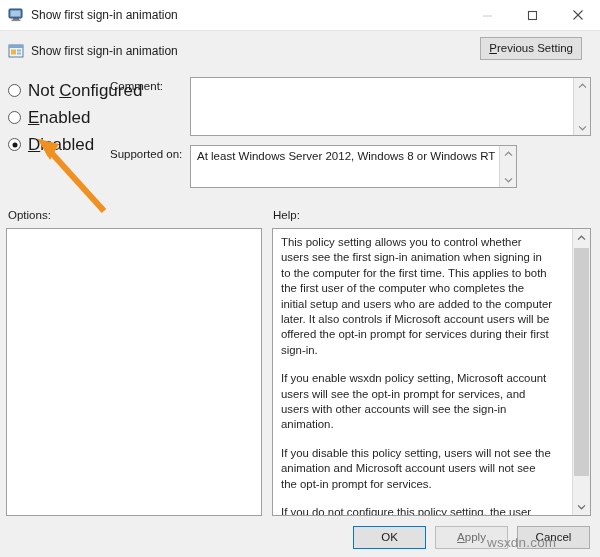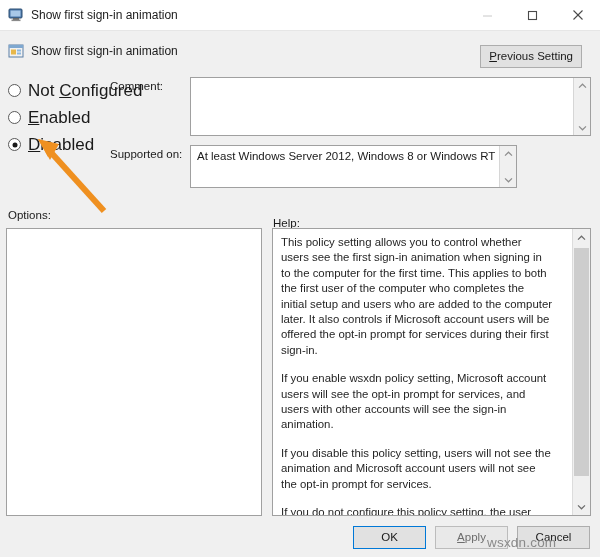--- a/index.html
+++ b/index.html
@@ -73,21 +73,20 @@
     font-size: 12px;
     color: #1b1b1b;
     white-space: nowrap;
   }
   .nav-buttons {
     position: absolute;
     right: 18px;
     top: 2px;
     display: flex;
     gap: 8px;
-    margin-top: 8px;
   }
   .btn {
     font-family: "Liberation Sans", sans-serif;
     font-size: 11.5px;
     color: #1a1a1a;
     background: #e1e1e1;
     border: 1px solid #adadad;
     height: 23px;
     min-width: 96px;
     padding: 0 8px;
@@ -183,21 +182,21 @@
     height: 15px;
     display: flex;
     align-items: center;
     justify-content: center;
     width: 100%;
   }
 
   
   .panel-labels { position: relative; height: 22px; margin-top: 8px; }
   .lbl-options { position: absolute; left: 8px; top: 3px; font-size: 11.5px; }
-  .lbl-help { position: absolute; left: 273px; top: 3px; font-size: 11.5px; margin-top: 8px; }
+  .lbl-help { position: absolute; left: 273px; top: 3px; font-size: 11.5px; }
 
   .panels { position: relative; height: 290px; }
   .panel {
     position: absolute;
     top: 0;
     background: #ffffff;
     border: 1px solid #a0a0a0;
     box-sizing: border-box;
     overflow: hidden;
   }

